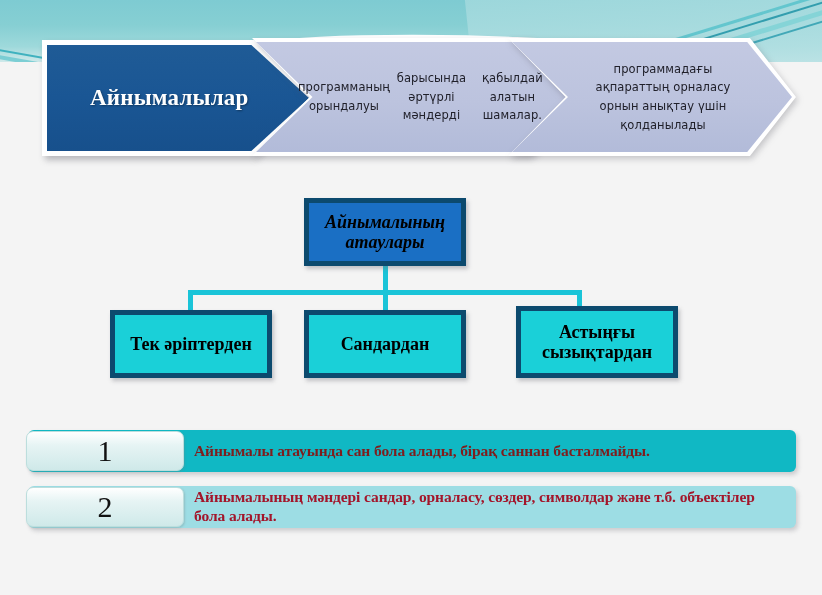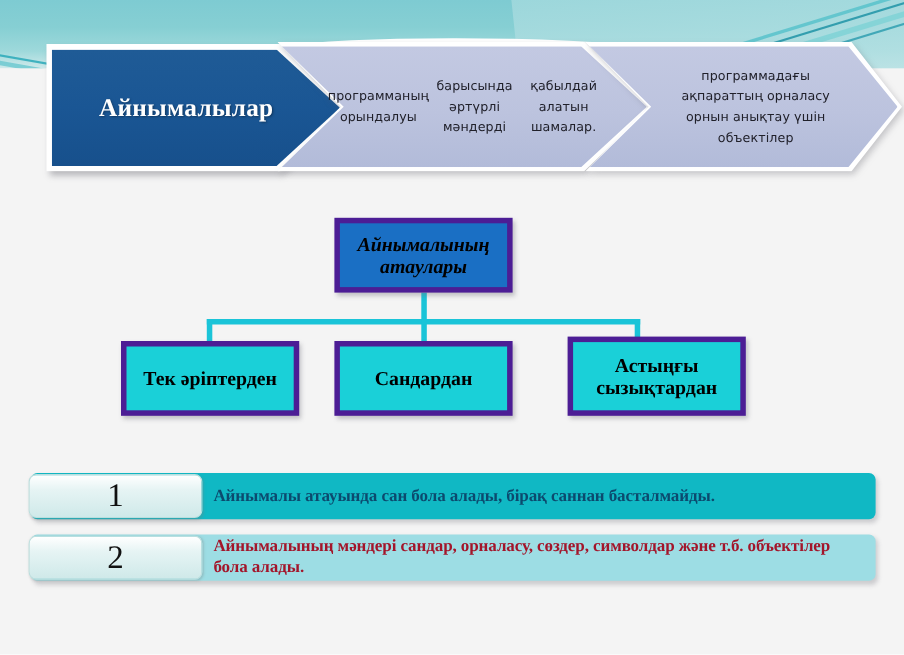--- a/index.html
+++ b/index.html
@@ -90,21 +90,21 @@
     display:flex; align-items:center; justify-content:center;
     padding-left: 46px; padding-right: 40px;
     font-family: "DejaVu Sans", sans-serif;
     font-size: 11.5px;
     color: #20202a;
     line-height: 1.62;
     text-align: center;
     letter-spacing: .1px;
   }
 
-  .chev3-wrap { position:absolute; left:532px; top:38px; width:288px; height:118px;
+  .chev3-wrap { position:absolute; left:508px; top:38px; width:288px; height:118px;
     filter: drop-shadow(2px 3px 3px rgba(90,90,100,.3)); }
   .chev3-white { position:absolute; inset:0; background:#ffffff;
     clip-path: polygon(0 0, 84% 0, 100% 50%, 84% 100%, 0 100%, 20% 50%); }
   .chev3-fill { position:absolute; left:4px; top:4px; right:4px; bottom:4px;
     background: linear-gradient(180deg,#c3c9e2 0%, #bcc3de 55%, #b2bbd9 100%);
     clip-path: polygon(0 0, 84% 0, 100% 50%, 84% 100%, 0 100%, 20% 50%); }
   .chev3-text {
     position:absolute; inset:0;
     display:flex; flex-direction:column; align-items:center; justify-content:center;
     padding-left: 52px; padding-right: 30px;
@@ -117,21 +117,21 @@
   }
 
   
   .node {
     position: absolute;
     box-sizing: border-box;
     display: flex;
     align-items: center;
     justify-content: center;
     text-align: center;
-    background: #4c1d95;
+    background: #0c4a6e;
     padding: 5px;
     box-shadow: 2px 3px 4px rgba(110,110,120,.38);
   }
   .node .inner {
     width: 100%; height: 100%;
     display: flex; align-items: center; justify-content: center;
     text-align: center;
   }
   .node-root { left: 304px; top: 198px; width: 162px; height: 68px; }
   .node-root .inner {
@@ -193,21 +193,21 @@
     font-size: 30px;
     font-weight: normal;
     color: #111111;
     line-height: 1;
     font-family: "Liberation Serif", serif;
   }
   .row-text {
     flex: 1 1 auto;
     padding-left: 10px;
     padding-right: 12px;
-    color: #0c4a6e;
+    color: #7f1d1d;
     font-weight: bold;
     font-size: 15.5px;
     line-height: 1.2;
     letter-spacing: -.1px;
   }
   .row-2 .row-text { color: #a3152a; }
 </style>
 </head>
 <body>
 
@@ -240,21 +240,21 @@
     </div>
   </div>
 
   <div class="chev3-wrap">
     <div class="chev3-white"></div>
     <div class="chev3-fill"></div>
     <div class="chev3-text">
       <span>программадағы</span>
       <span>ақпараттың орналасу</span>
       <span>орнын анықтау үшін</span>
-      <span>объектілер</span>
+      <span>қолданылады</span>
     </div>
   </div>
 
   <div class="conn conn-v-top"></div>
   <div class="conn conn-h"></div>
   <div class="conn conn-v-left"></div>
   <div class="conn conn-v-mid"></div>
   <div class="conn conn-v-right"></div>
 
   <div class="node node-root">

